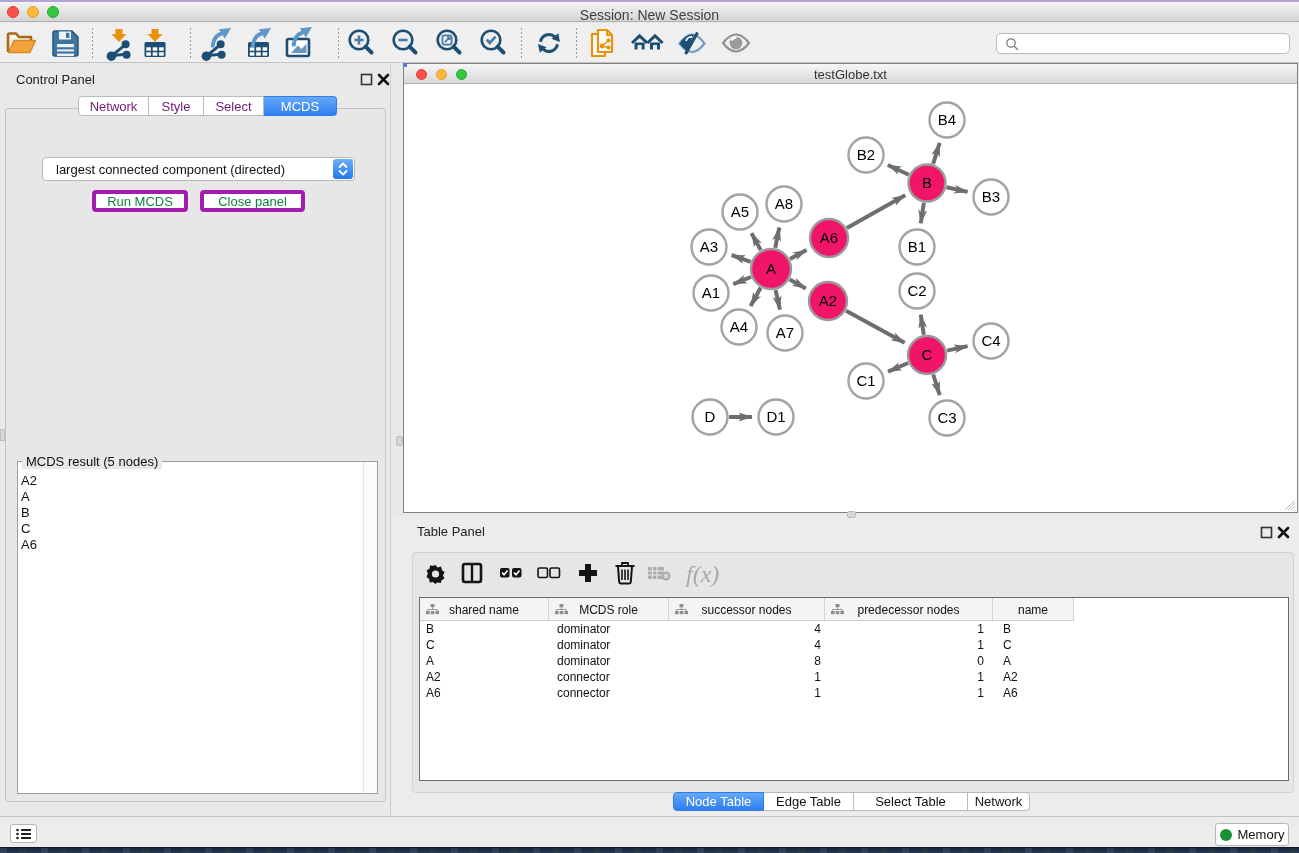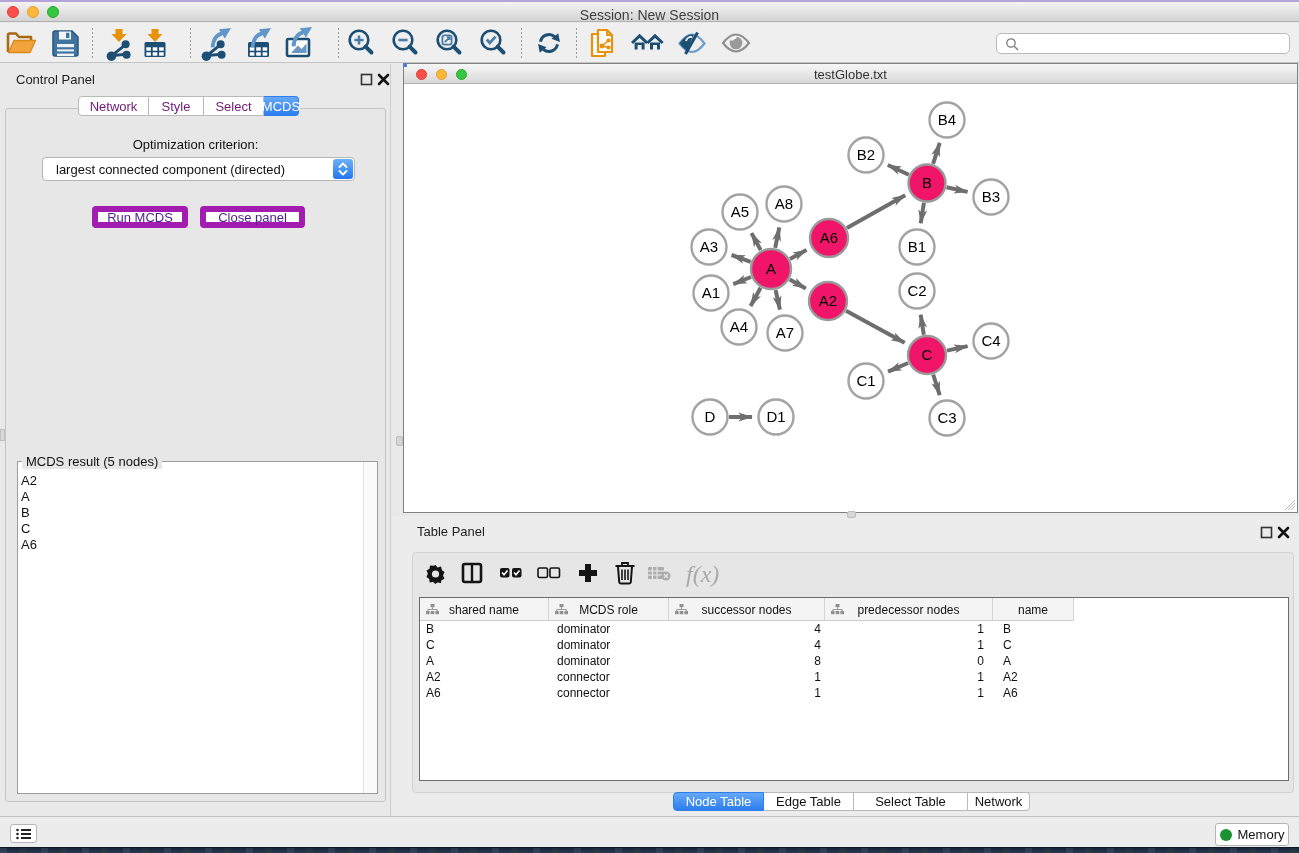--- a/index.html
+++ b/index.html
@@ -30,22 +30,22 @@
 #cp-tabs { left:78px; top:32px; height:20px; display:flex; font-size:13px; }
 .cptab { background:#fff; border:1px solid #b9b9b9; border-left:none; color:#701a75;
   display:flex; align-items:center; justify-content:center; }
 .cptab:first-child { border-left:1px solid #b9b9b9; border-radius:4px 0 0 4px; }
 .cptab.sel { background:linear-gradient(#66aaf7,#2e7ef0); color:#fff; border-color:#2e7ef0; border-radius:0 4px 4px 0; }
 #opt-label { left:0; top:73px; width:391px; text-align:center; font-size:13px; color:#111; }
 #cp-select { left:42px; top:93px; width:313px; height:24px; background:#fff; border:1px solid #b5b5b5; border-radius:4px; }
 #cp-select span.txt { position:absolute; left:13px; top:4px; font-size:13px; color:#111; }
 #cp-stepper { position:absolute; right:1px; top:1px; width:20px; height:20px; border-radius:3px;
   background:linear-gradient(#6db0f8,#2276f1); }
-.btn { background:#fff; border:6px solid #a21caf; border-radius:4px; font-size:13px; color:#4c1d95;
-  display:flex; align-items:center; justify-content:center;margin-top:16px; }
+.btn { background:#fff; border:4px solid #a21caf; border-radius:4px; font-size:13px; color:#15803d;
+  display:flex; align-items:center; justify-content:center; }
 #btn-run { left:92px; top:126px; width:96px; height:22px; }
 #btn-close { left:200px; top:126px; width:105px; height:22px; }
 #fieldset { left:17px; top:397px; width:361px; height:333px; border:1px solid #9d9d9d; }
 #fs-legend { left:22px; top:390px; background:#e7e7e7; padding:0 4px; font-size:13px; color:#111; }
 #fs-list { left:18px; top:398px; width:359px; height:331px; background:#fff; font-size:13px; color:#111; padding-top:11px; }
 #fs-list div { padding-left:3px; height:16px; line-height:16px; }
 #fs-scroll { left:363px; top:398px; width:14px; height:331px; background:#fbfbfb; border-left:1px solid #e3e3e3; }
 
 
 #netwin { left:403px; top:63px; width:895px; height:450px; border:1px solid #808080; background:#fff; }
@@ -249,23 +249,22 @@
       <rect x="1.5" y="1.5" width="10" height="10" fill="none" stroke="#333" stroke-width="1.6"></rect>
     </svg>
   <svg class="abs wicon" style="left:377px" viewBox="0 0 13 13">
       <path d="M2 2 L11 11 M11 2 L2 11" stroke="#111" stroke-width="2.6" stroke-linecap="round"></path>
     </svg>
   <div class="abs" id="cp-body"></div>
   <div class="abs" id="cp-tabs">
     <div class="cptab" style="width:71px">Network</div>
     <div class="cptab" style="width:55px">Style</div>
     <div class="cptab" style="width:60px">Select</div>
-    <div class="cptab sel" style="width:35px">MCDS</div>
-  </div>
-  <div class="abs" id="opt-label">Optimization criterion:</div>
+    <div class="cptab sel" style="width:73px">MCDS</div>
+  </div>
   <div class="abs" id="cp-select">
     <span class="txt">largest connected component (directed)</span>
     <div id="cp-stepper">
       <svg width="20" height="20" viewBox="0 0 20 20">
         <path d="M6.5 8 L10 4.5 L13.5 8" fill="none" stroke="#fff" stroke-width="1.8" stroke-linecap="round" stroke-linejoin="round"></path>
         <path d="M6.5 12 L10 15.5 L13.5 12" fill="none" stroke="#fff" stroke-width="1.8" stroke-linecap="round" stroke-linejoin="round"></path>
       </svg>
     </div>
   </div>
   <div class="abs btn" id="btn-run">Run MCDS</div>

